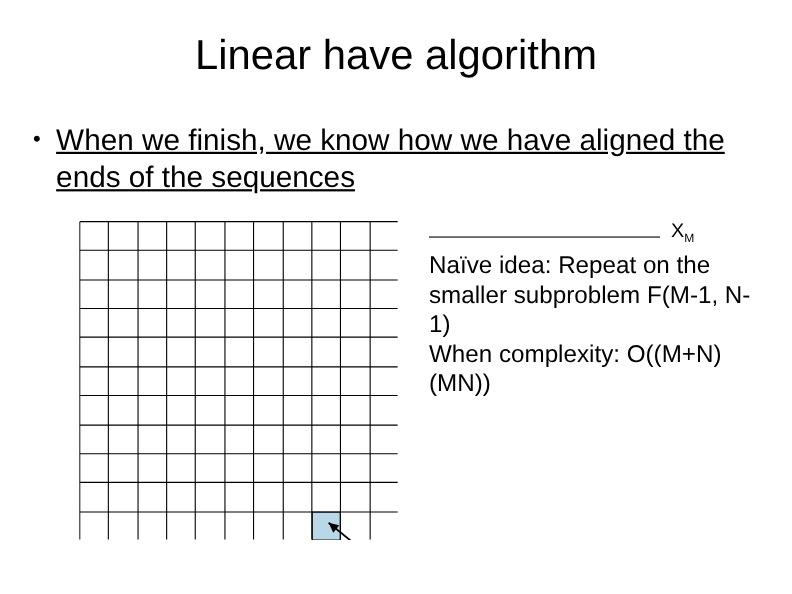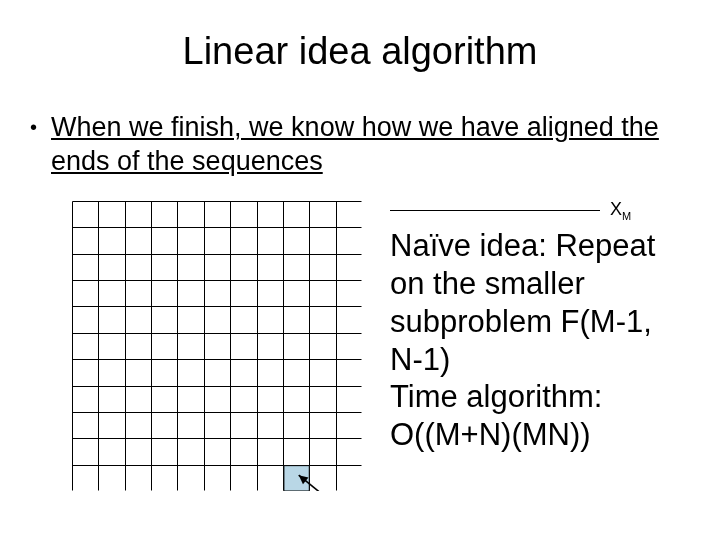--- a/index.html
+++ b/index.html
@@ -6,32 +6,32 @@
   html, body { width: 720px; height: 540px; background: #fff; font-family: Arial, Helvetica, sans-serif; color: #000; }
   .slide { position: relative; width: 720px; height: 540px; padding: 24px 36px 0 36px; }
   .title { font-size: 38px; text-align: center; font-weight: 400; margin-top: 6px; margin-bottom: 38px; }
   .bullet-row { display: flex; align-items: flex-start; margin-left: -6px; margin-bottom: 18px; }
   .bullet-dot { font-size: 20px; line-height: 32px; margin-right: 14px; }
   .bullet-text { font-size: 27px; line-height: 1.25; text-decoration: underline; }
   .content { display: flex; align-items: flex-start; margin-top: 8px; }
   .grid-box { width: 290px; height: 290px; margin-left: 36px; margin-top: 4px; flex: 0 0 auto; position: relative; }
   .grid-svg { display: block; }
   .right-col { flex: 1; margin-left: 28px; padding-top: 2px; }
-  .seq-line { display: flex; align-items: flex-start; margin-bottom: 6px; }
+  .seq-line { display: flex; align-items: center; margin-bottom: 6px; }
   .seq-rule { border-bottom: 1px solid #000; width: 210px; height: 12px; margin-right: 10px; }
   .seq-label { font-size: 18px; font-family: Arial, sans-serif; }
   .seq-label sub { font-size: 11px; vertical-align: sub; }
-  .para { font-size: 31px; line-height: 1.22; }
+  .para { font-size: 22px; line-height: 1.22; }
 </style>
 </head>
 <body>
 
 <div class="slide">
 
-  <h1 class="title">Linear idea algorithm</h1>
+  <h1 class="title">Linear have algorithm</h1>
 
   <div class="bullet-row">
     <div class="bullet-dot">•</div>
     <div class="bullet-text">When we finish, we know how we have aligned the ends of the sequences</div>
   </div>
 
   <div class="content">
 
     <div class="grid-box">
       <svg class="grid-svg" width="290" height="290" viewBox="0 0 290 290">
@@ -73,19 +73,19 @@
 
       <div class="seq-line">
         <div class="seq-rule"></div>
         <div class="seq-label">
           <span>X</span><sub>M</sub>
         </div>
       </div>
 
 
       <div class="para">Naïve idea: Repeat on the smaller subproblem F(M-1, N-1)</div>
-      <div class="para">Time algorithm: O((M+N)(MN))</div>
+      <div class="para">When complexity: O((M+N)(MN))</div>
 
     </div>
 
   </div>
 
 </div>
 
 </body></html>

